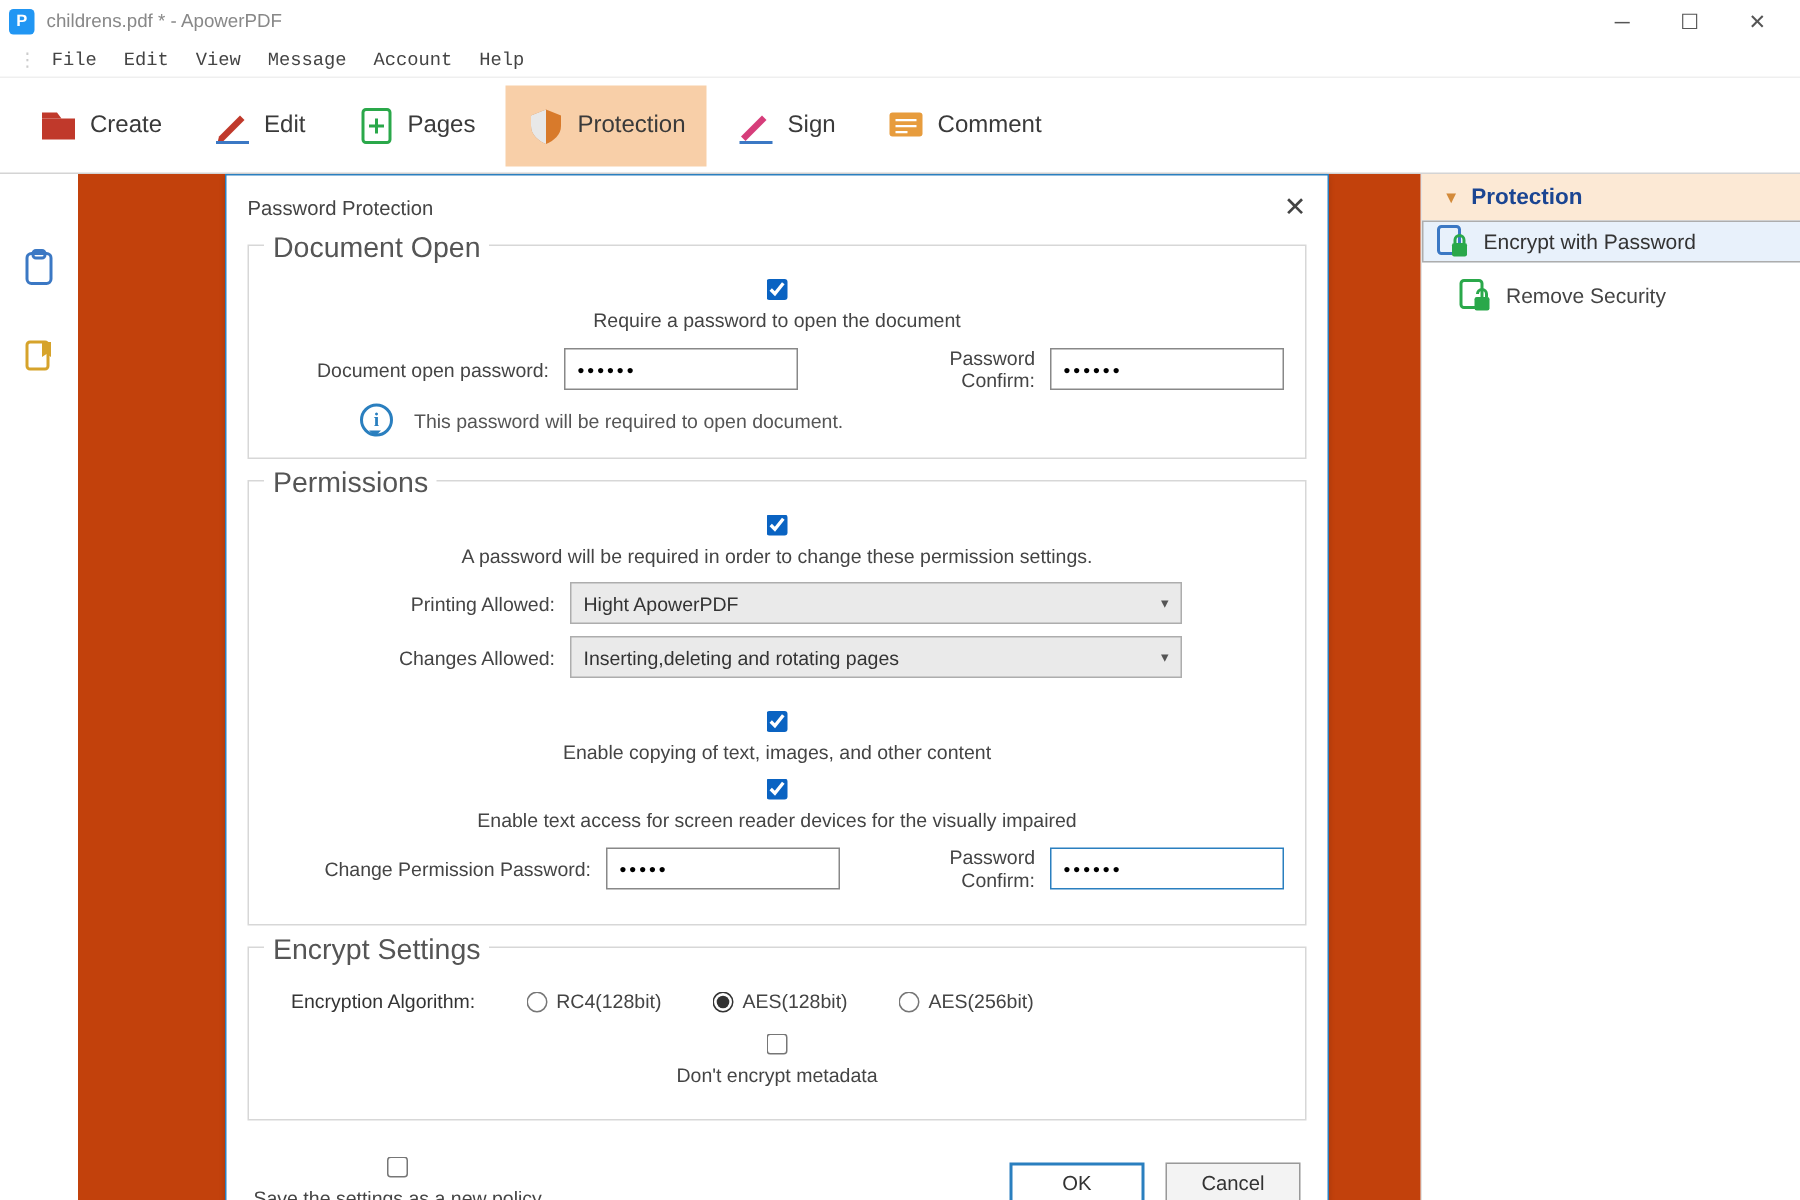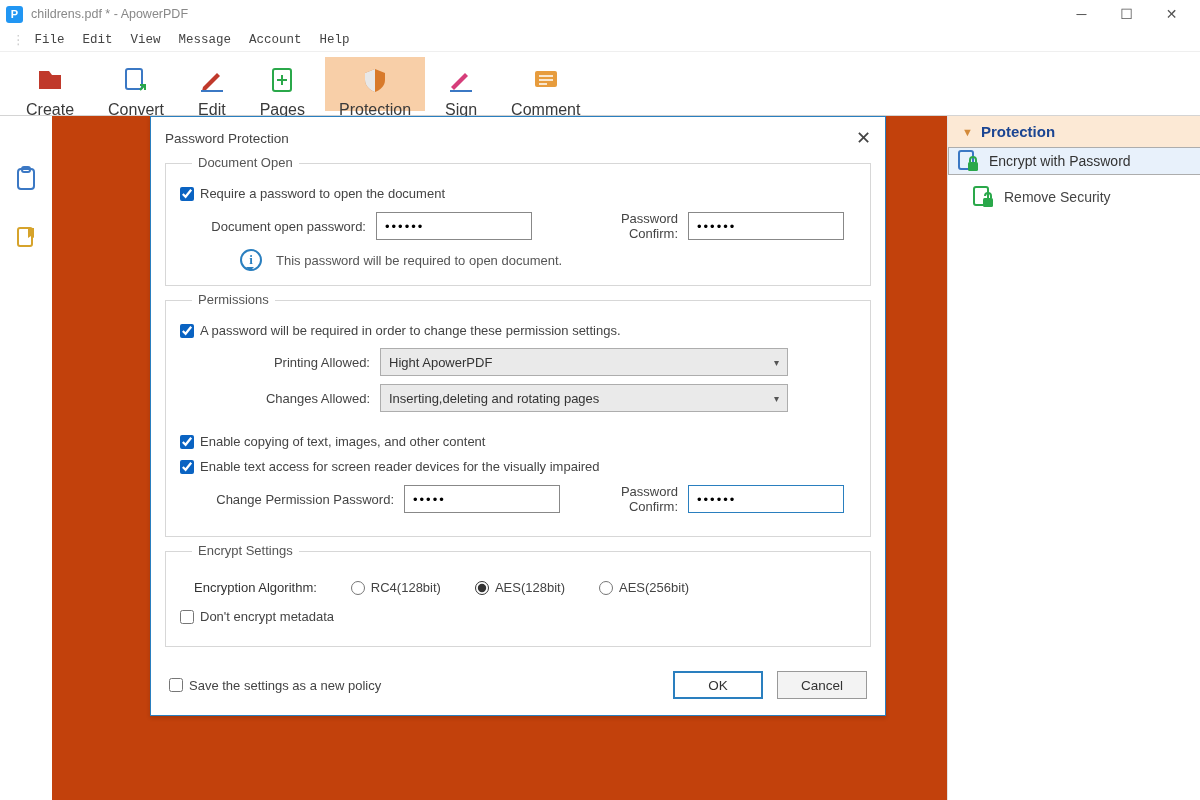--- a/index.html
+++ b/index.html
@@ -71,21 +71,20 @@
 }
 .tbtn {
   display: flex;
   align-items: center;
   gap: 8px;
   padding: 10px 14px;
   height: 54px;
   font-size: 16px;
   color: #3a3a3a;
   cursor: default;
-  flex-direction: column;
 }
 .tbtn.active {
   background: #f8cfa8;
 }
 .tbtn .ticon {
   width: 26px; height: 26px;
   display:flex; align-items:center; justify-content:center;
 }
 svg { display:block; }
 
@@ -153,32 +152,32 @@
   margin: 6px 14px 14px;
   border: 1px solid #d7d7d7;
   position: relative;
   padding: 22px 14px 14px;
 }
 .group-legend {
   position:absolute;
   top:-9px; left:10px;
   background:#fff;
   padding:0 6px;
-  font-size:13px;
+  font-size:19px;
   color:#555;
-  margin-left:16px;
 }
 .chkrow {
   display:flex; align-items:center; gap:6px;
   margin: 0 0 10px 0;
   color:#444;
+  flex-direction:column;
 }
 input[type=checkbox]{ width:14px; height:14px; accent-color:#0a63c2;}
 .row {
-  display:flex; align-items:center; gap:10px; margin:8px 12px 8px 14px;
+  display:flex; align-items:center; gap:10px; margin:8px 0 8px 14px;
 }
 .lbl { min-width: 172px; text-align:right; color:#444;}
 .tin {
   border:1px solid #888;
   height:28px;
   padding: 0 8px;
   font-size:13px;
   letter-spacing:2px;
   width:156px;
 }
@@ -244,30 +243,20 @@
 
 <div class="toolbar">
   <div class="tbtn">
     <span class="ticon">
       <svg width="26" height="26" viewBox="0 0 26 26">
           <path fill="#c0392b" d="M2 8h22v14H2z"></path>
           <path fill="#c0392b" d="M2 4h10l3 4H2z"></path>
         </svg>
     </span>
     <span>Create</span>
-  </div>
-  <div class="tbtn">
-    <span class="ticon">
-      <svg width="26" height="26" viewBox="0 0 26 26">
-          <rect x="3" y="2" width="16" height="20" rx="2" fill="none" stroke="#3b78c4" stroke-width="2"></rect>
-          <path d="M17 18l5 0 0 5" fill="none" stroke="#2aa84a" stroke-width="2"></path>
-          <path d="M22 18l-5 5" stroke="#2aa84a" stroke-width="2"></path>
-        </svg>
-    </span>
-    <span>Convert</span>
   </div>
   <div class="tbtn">
     <span class="ticon">
       <svg width="26" height="26" viewBox="0 0 26 26">
           <path d="M4 20 L18 6 L21 9 L7 23 L3 24 Z" fill="#c0392b"></path>
           <rect x="2" y="23" width="22" height="2" fill="#3b78c4"></rect>
         </svg>
     </span>
     <span>Edit</span>
   </div>

